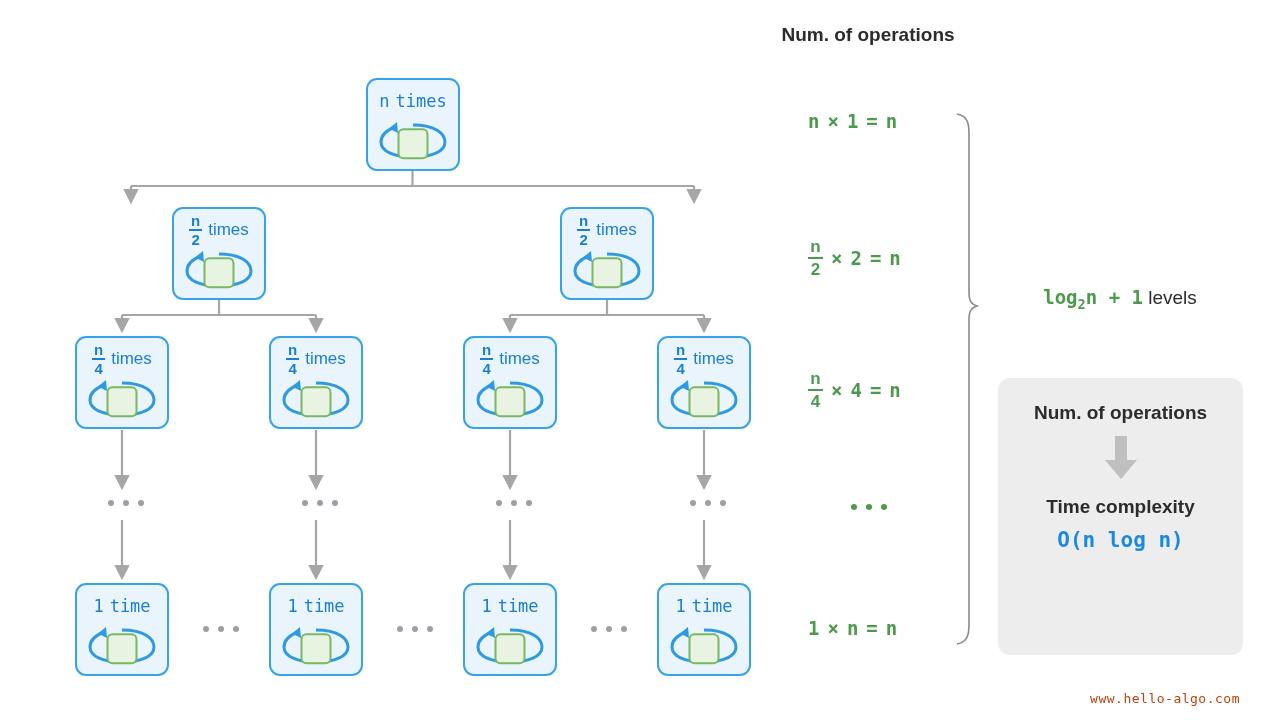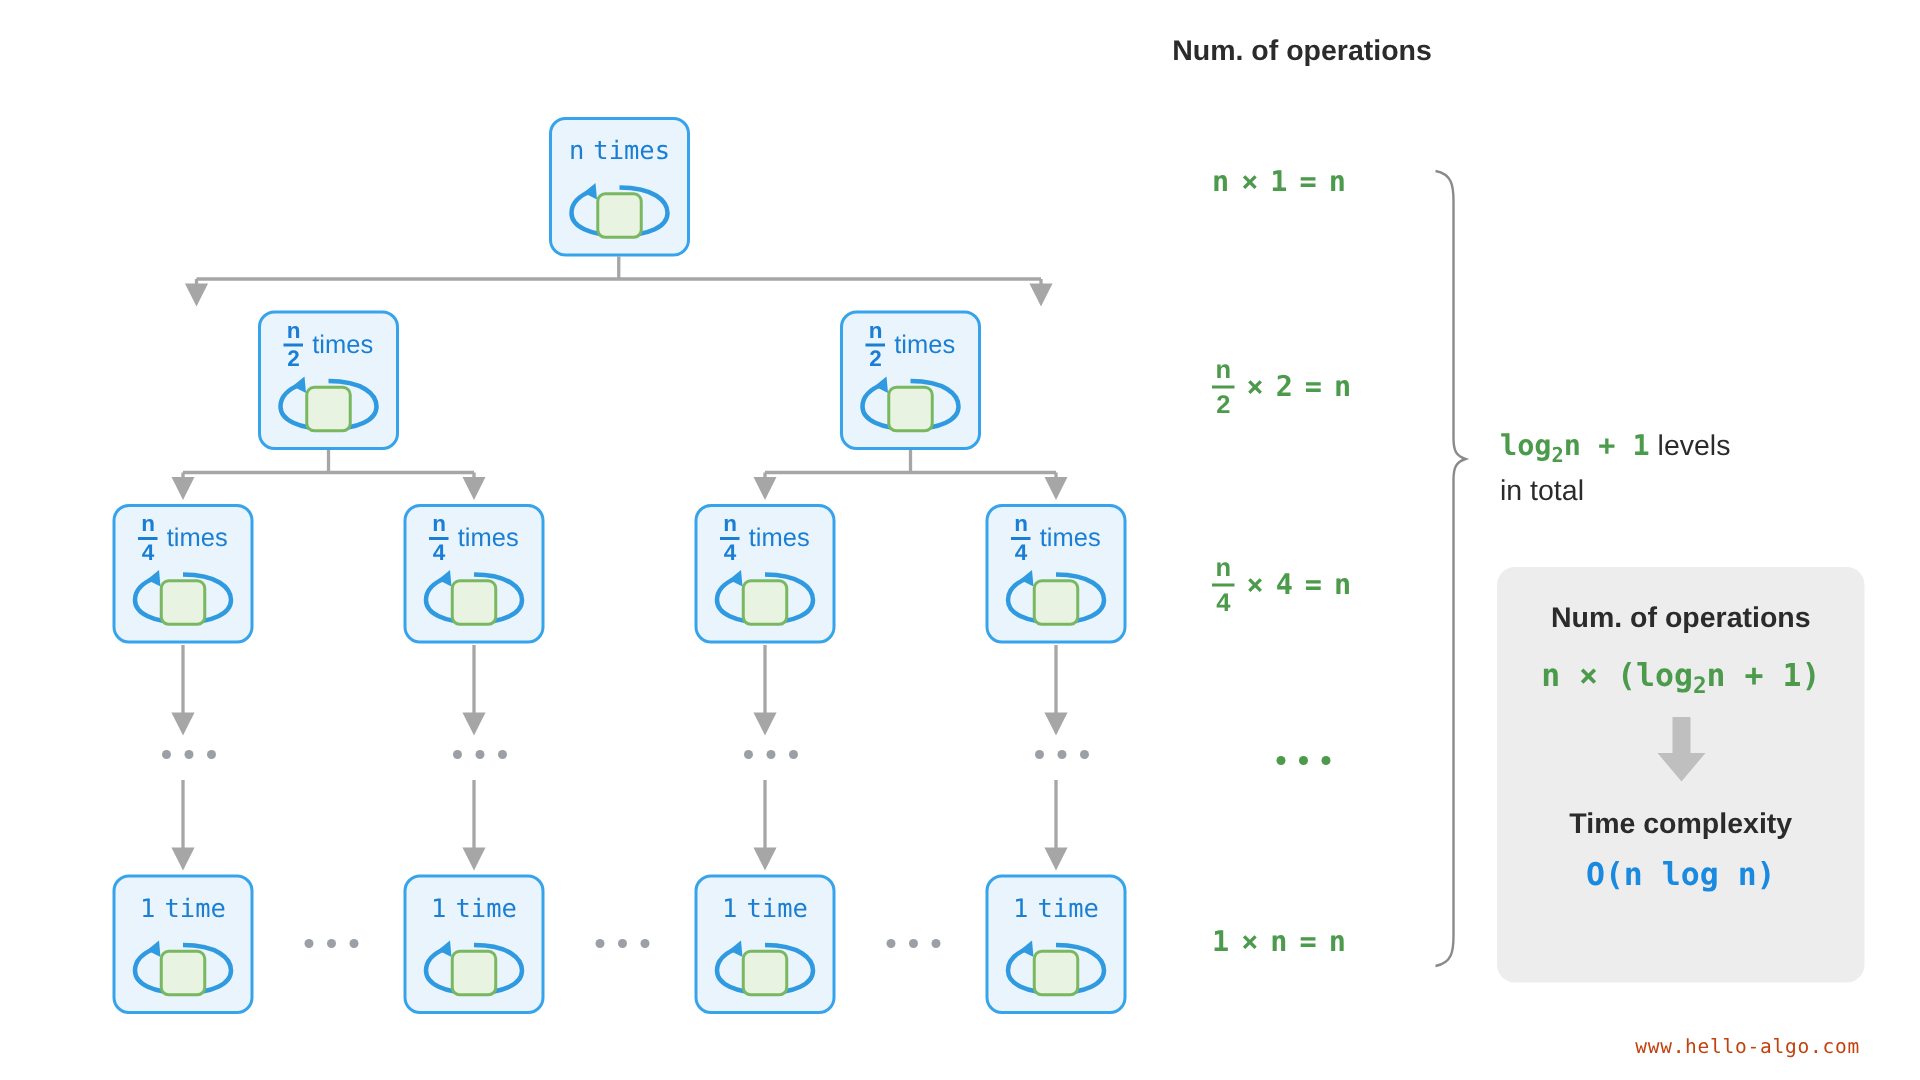--- a/index.html
+++ b/index.html
@@ -143,20 +143,21 @@
     font-size: 17px;
   }
   .frac-g .bar {
     width: 15px; height: 2.5px;
     background: #4c9a4c;
     margin: 1.5px 0;
   }
 
   .levels-note {
     position: absolute;
+    text-align: center;
     font-size: 19px;
     color: #2b2b2b;
     line-height: 1.5;
   }
   .levels-note .formula {
     font-family: "DejaVu Sans Mono", monospace;
     font-weight: bold;
     color: #4c9a4c;
   }
   .levels-note .formula sub { font-size: 0.72em; }
@@ -517,28 +518,24 @@
     <span>n</span>
     <span>=</span>
     <span>n</span>
   </div>
 
   <div class="levels-note" style="left:1000px;top:283px;width:240px;">
     <div>
       <span class="formula"><span>log</span><sub>2</sub><span>n + 1</span></span>
       <span>levels</span>
     </div>
-    <div>in total</div>
   </div>
 
   <div class="card" style="left:998px;top:378px;width:245px;height:253px;padding-top:24px;">
     <div class="card-h">Num. of operations</div>
-    <div class="card-formula" style="margin-top:14px;">
-      <span>n × (log</span><sub>2</sub><span>n + 1)</span>
-    </div>
     <div class="down-arrow">
       <svg width="40" height="48" viewBox="0 0 40 48">
         <path d="M14,2 L26,2 L26,26 L36,26 L20,45 L4,26 L14,26 z" fill="#bfbfbf"></path>
       </svg>
     </div>
     <div class="card-h">Time complexity</div>
     <div class="card-result" style="margin-top:10px;">O(n log n)</div>
   </div>
 
   <div class="watermark">www.hello-algo.com</div>

